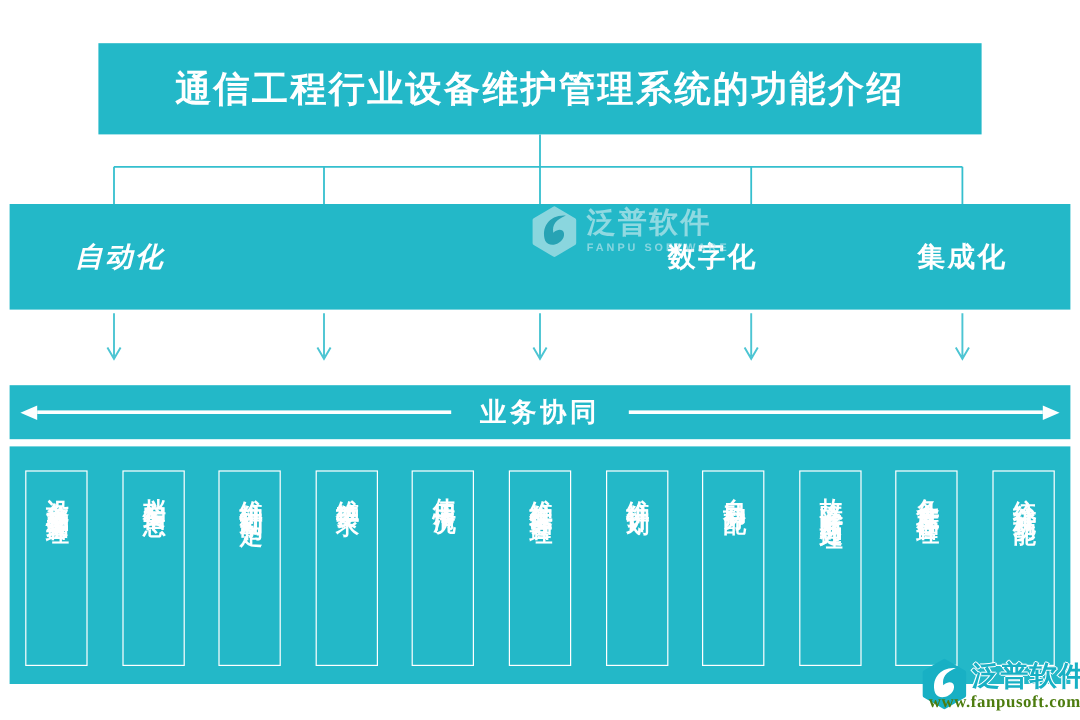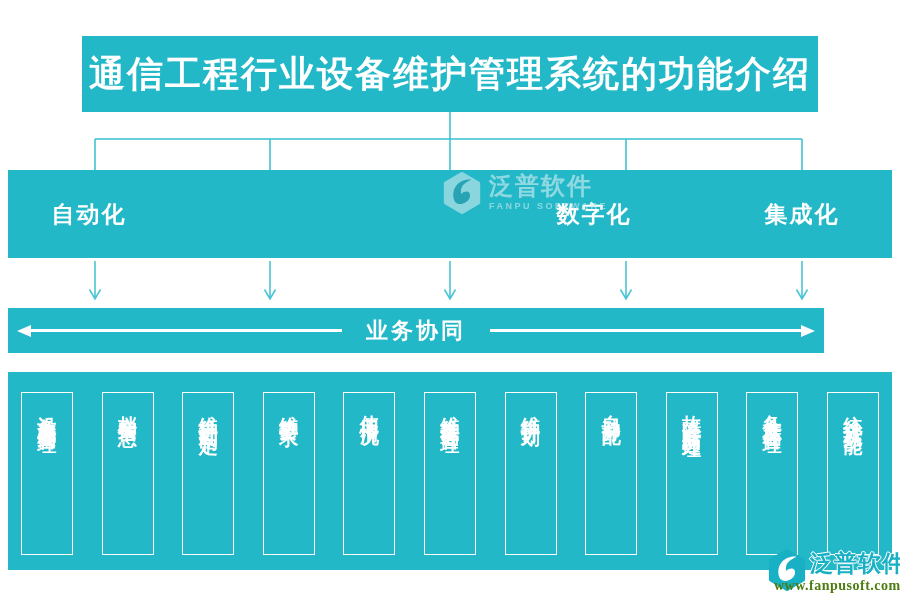--- a/index.html
+++ b/index.html
@@ -6,46 +6,46 @@
   .stage{
     position:relative;width:900px;height:600px;background:#ffffff;overflow:hidden;
     font-family:"Liberation Serif","DejaVu Serif",serif;
   }
   
   .title-bar{
     position:absolute;left:82px;top:36px;width:736px;height:76px;
     background:#23b8c8;display:flex;align-items:center;justify-content:center;
   }
   .title-bar .title-text{
-    color:#ffffff;font-size:36px;font-weight:bold;letter-spacing:2px;white-space:nowrap;
+    color:#ffffff;font-size:30px;font-weight:bold;letter-spacing:2px;white-space:nowrap;
   }
   
   .connector-layer{position:absolute;left:0;top:0;width:900px;height:600px;pointer-events:none;}
   
   .pillar-bar{
     position:absolute;left:8px;top:170px;width:884px;height:88px;background:#23b8c8;
   }
   .pillar-label{
     position:absolute;top:50%;transform:translate(-50%,-50%);
     color:#ffffff;font-size:23px;font-weight:bold;letter-spacing:2px;white-space:nowrap;
   }
-  .pillar-0{left:81px;} .pillar-1{left:262px;} .pillar-2{left:442px;}
+  .pillar-0{left:92px;font-style:italic;} .pillar-1{left:262px;} .pillar-2{left:442px;}
   .pillar-3{left:586px;} .pillar-4{left:794px;}
   
   .watermark{
     position:absolute;left:441px;top:171px;display:flex;align-items:flex-start;
     opacity:.6;pointer-events:none;
   }
   .watermark .wm-texts{margin-left:6px;padding-top:2px;}
   .wm-brand{color:#d9f0f3;font-size:24px;font-weight:bold;letter-spacing:2px;line-height:26px;}
   .wm-en{color:#cdeaf0;font-size:9px;font-weight:bold;letter-spacing:2.5px;
     font-family:Liberation Sans, sans-serif;margin-top:2px;}
   
   .collab-bar{
-    position:absolute;left:8px;top:308px;width:816px;height:45px;background:#23b8c8;
+    position:absolute;left:8px;top:321px;width:884px;height:45px;background:#23b8c8;
     display:flex;align-items:center;padding:0 9px;box-sizing:border-box;
   }
   .collab-line{flex:1;height:3px;background:#ffffff;}
   .collab-head{width:0;height:0;border-top:6px solid transparent;border-bottom:6px solid transparent;}
   .collab-head.left{border-right:14px solid #ffffff;}
   .collab-head.right{border-left:14px solid #ffffff;}
   .collab-label{
     color:#ffffff;font-size:22px;font-weight:bold;letter-spacing:3px;margin:0 24px;white-space:nowrap;
   }
   

